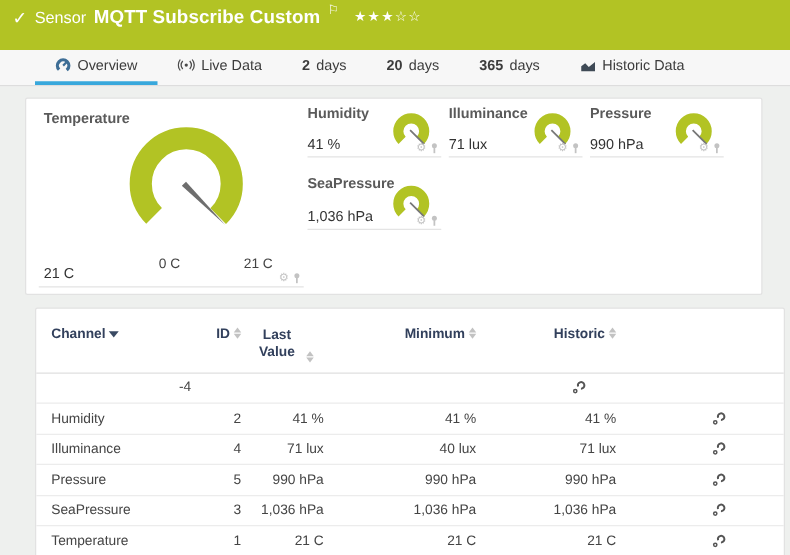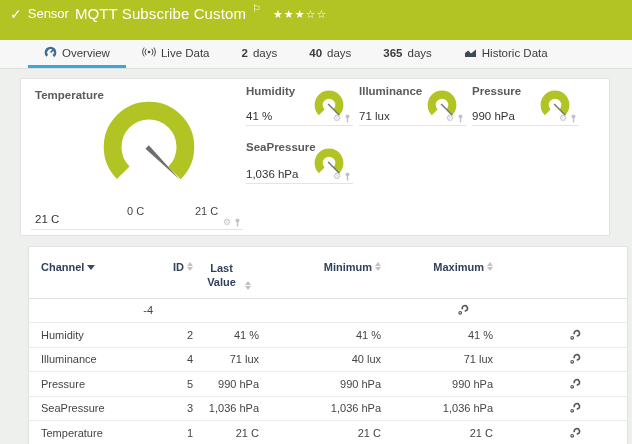--- a/index.html
+++ b/index.html
@@ -10,21 +10,21 @@
     -webkit-font-smoothing:antialiased;
   }
   
   .hdr{
     height:40px;background:#b2c324;color:#fff;position:relative;
     padding:4px 10px 0 10px;box-sizing:border-box;
   }
   .hdr-row1{display:flex;align-items:center;gap:6px;line-height:20px;}
   .hdr-check{font-size:14px;font-weight:bold;}
   .hdr-kind{font-size:13px;}
-  .hdr-title{font-size:15px;font-weight:normal;letter-spacing:.1px;}
+  .hdr-title{font-size:15px;font-weight:bold;letter-spacing:.1px;}
   .hdr-flag{font-size:10px;position:relative;top:-5px;}
   .hdr-stars{font-size:11px;letter-spacing:1px;margin-left:6px;}
   .hdr-status{font-size:10px;font-weight:bold;margin:1px 0 0 20px;}
   
   .tabbar{
     height:29px;background:#f7f7f7;border-bottom:1px solid #dddddd;
     display:flex;align-items:stretch;padding-left:28px;box-sizing:border-box;
     font-size:11.5px;color:#3c3c3c;
   }
   .tab{
@@ -124,21 +124,21 @@
           <path d="M4.2 1.8 a5 5 0 0 0 0 6.4 M2.2 0.6 a7.5 7.5 0 0 0 0 8.8 M9.8 1.8 a5 5 0 0 1 0 6.4 M11.8 0.6 a7.5 7.5 0 0 1 0 8.8" fill="none" stroke="#4a4a4a" stroke-width="1"></path>
         </svg>
     </span>
     <span>Live Data</span>
   </div>
   <div class="tab">
     <span class="num">2</span>
     <span>days</span>
   </div>
   <div class="tab">
-    <span class="num">40</span>
+    <span class="num">20</span>
     <span>days</span>
   </div>
   <div class="tab">
     <span class="num">365</span>
     <span>days</span>
   </div>
   <div class="tab">
     <span class="ticon">
       <svg width="13" height="11" viewBox="0 0 13 11">
           <polygon points="1,10 1,6 4.2,3.5 7,6.5 12,2.5 12,10" fill="#3f4a56"></polygon>
@@ -263,21 +263,21 @@
         </span>
     </span>
     <span class="hcell right">
       <span>Minimum</span>
       <span class="sort">
           <i class="up"></i>
           <i class="dn"></i>
         </span>
     </span>
     <span class="hcell right">
-      <span>Maximum</span>
+      <span>Historic</span>
       <span class="sort">
           <i class="up"></i>
           <i class="dn"></i>
         </span>
     </span>
     <span></span>
   </div>
 
   <div class="trow tbody-row">
     <span class="c-right">-4</span>

